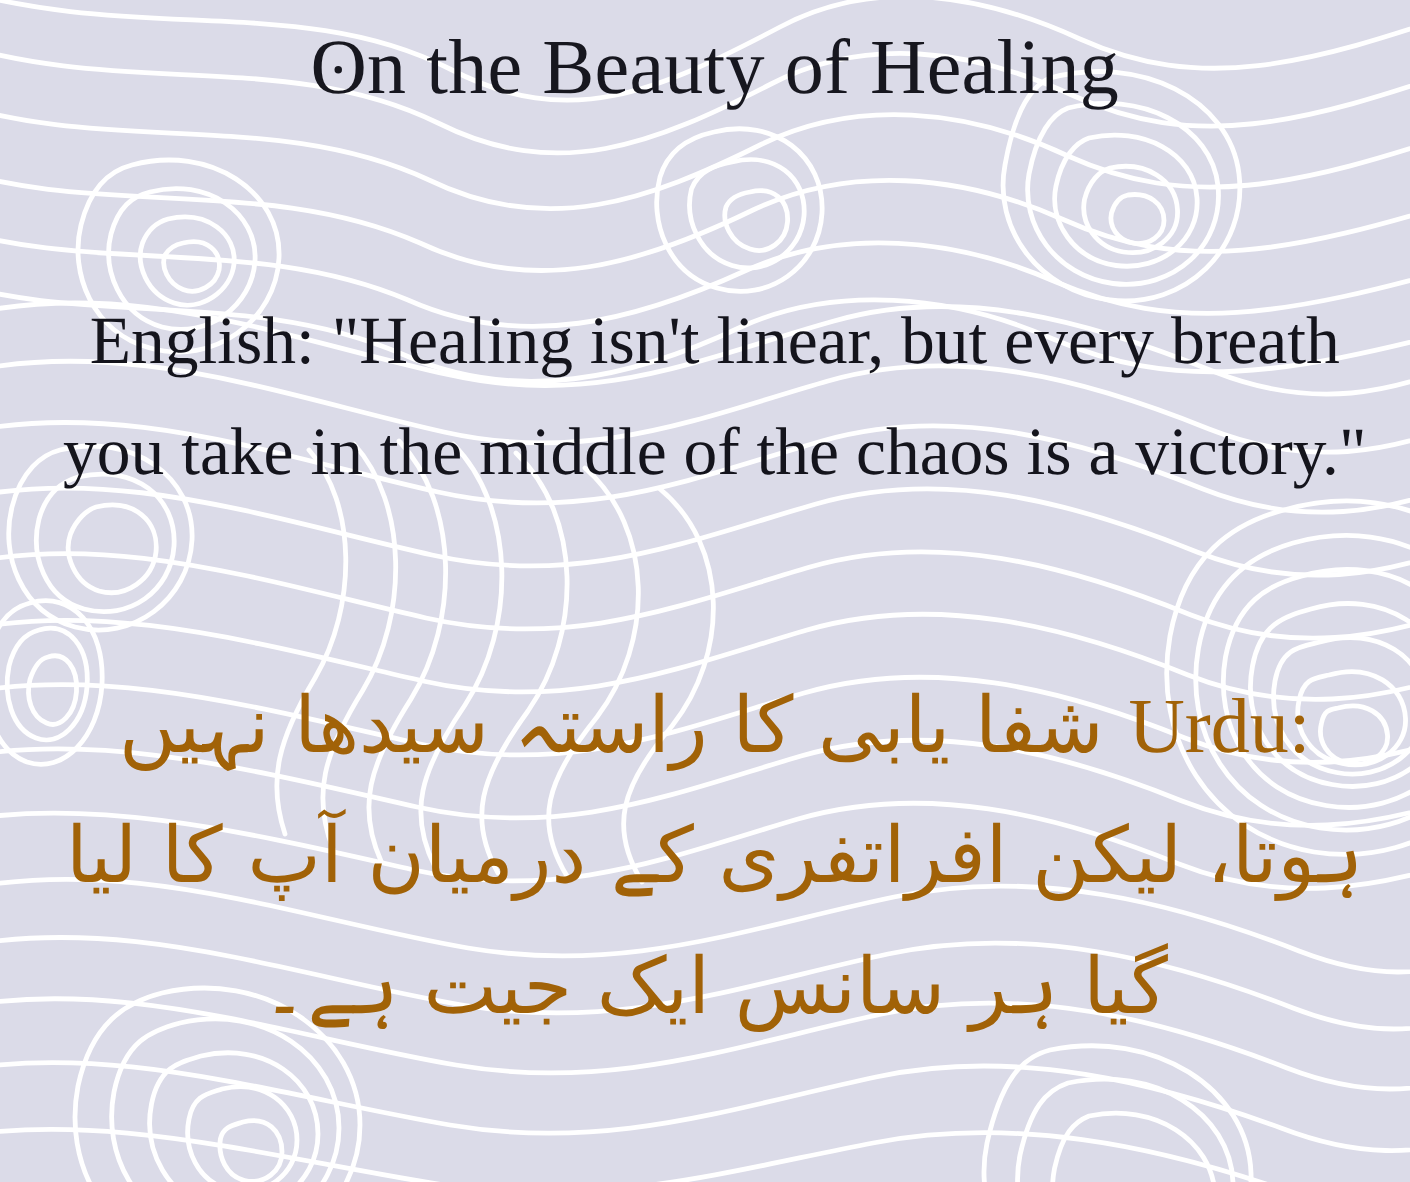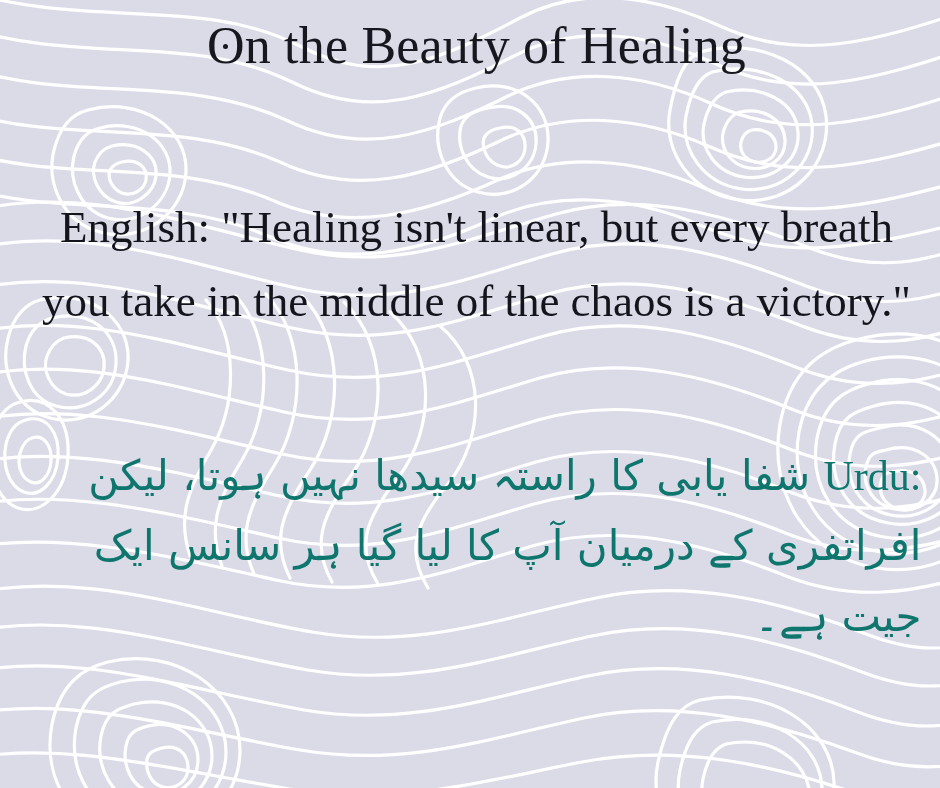--- a/index.html
+++ b/index.html
@@ -79,25 +79,25 @@
     font-weight: 400;
     color: #14141c;
     text-align: center;
   }
 
   .ur-block {
     margin: 0;
     margin-top: 102px;
     width: 890px;
     font-family: "DejaVu Sans", "Liberation Sans", sans-serif;
-    font-size: 42px;
+    font-size: 52px;
     line-height: 1.68;
     font-weight: 400;
-    color: #0f766e;
-    text-align: right;
+    color: #a16207;
+    text-align: center;
     direction: rtl;
     unicode-bidi: isolate;
   }
 
   .ur-label {
     font-family: "Liberation Serif", "DejaVu Serif", serif;
     direction: ltr;
     unicode-bidi: isolate;
   }
 </style>

